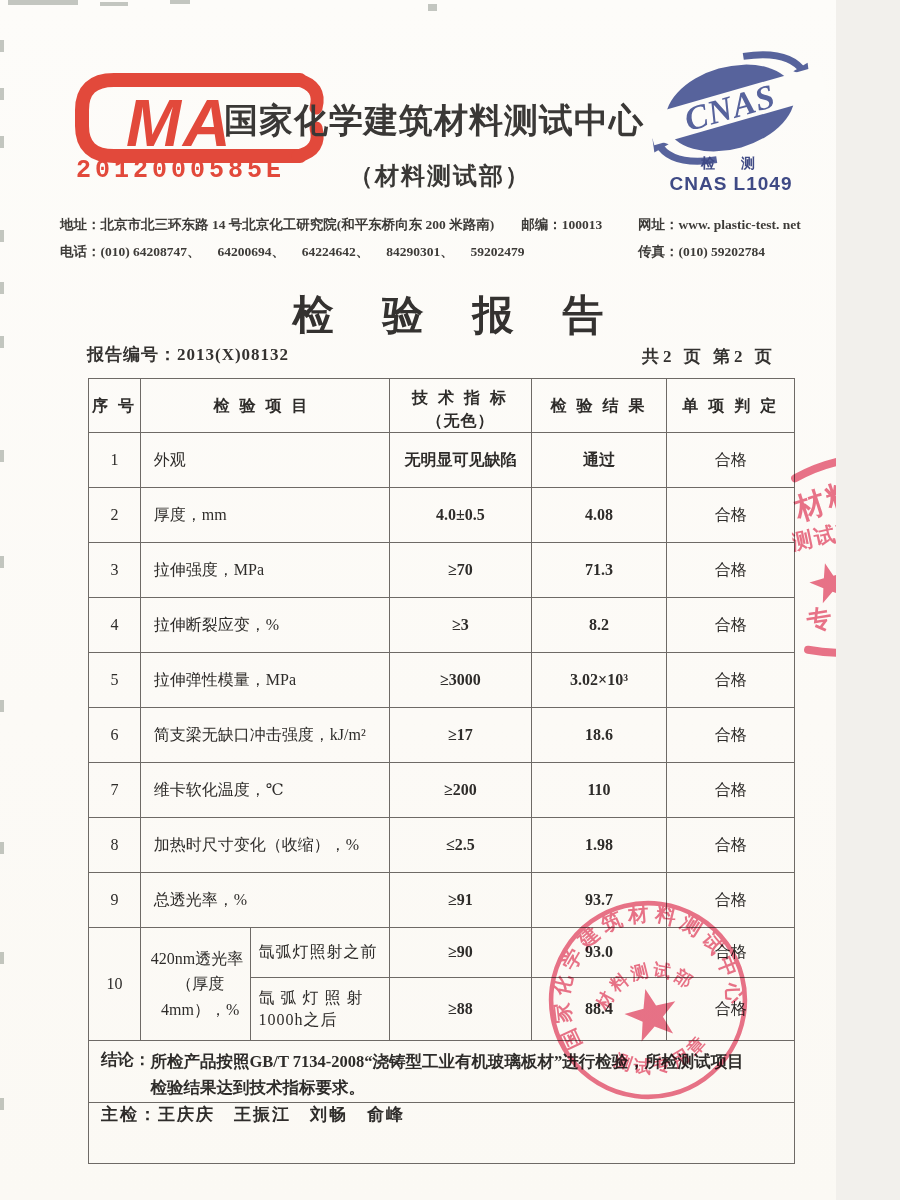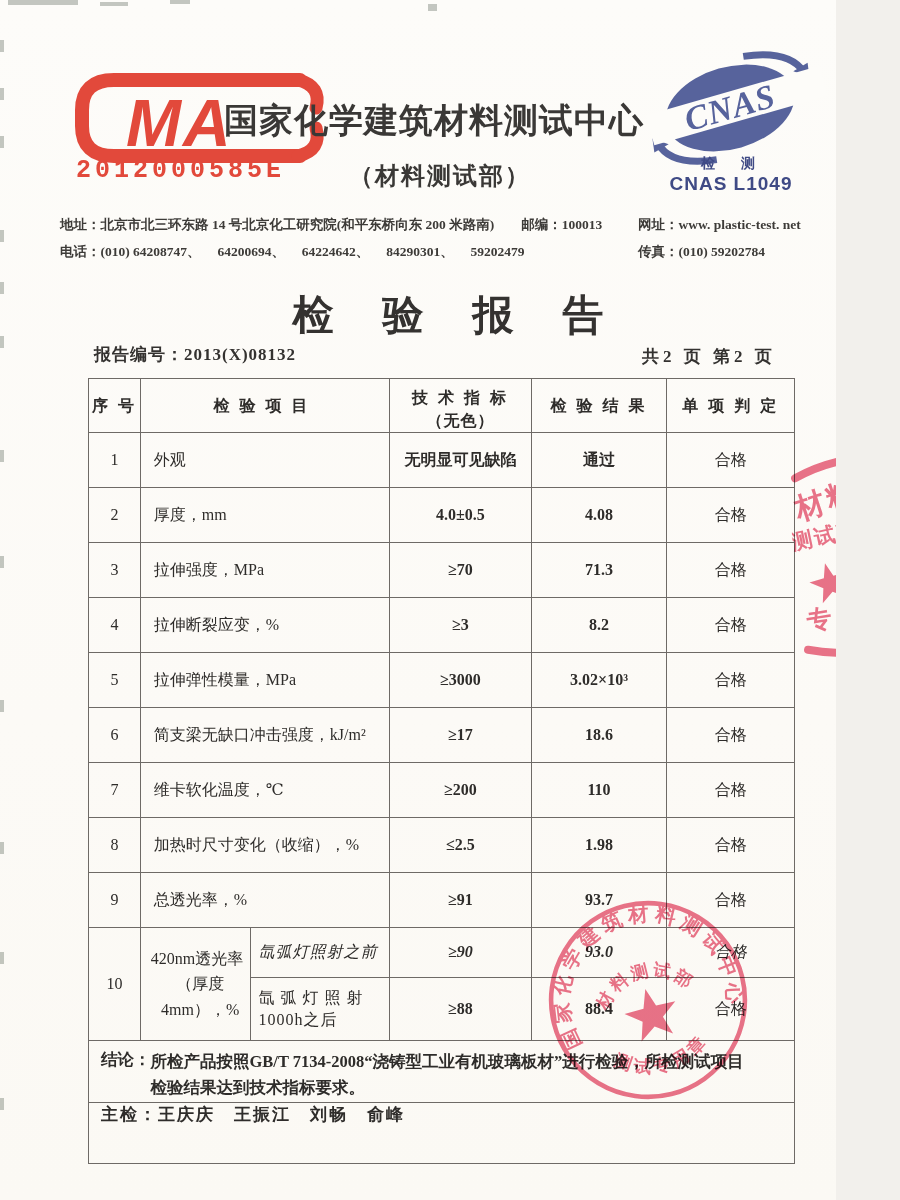--- a/index.html
+++ b/index.html
@@ -18,21 +18,21 @@
   #org-subtitle{position:absolute;left:240px;top:160px;width:400px;text-align:center;font-size:24px;font-weight:bold;color:#3a3836;letter-spacing:2px;}
   #cnas-logo{position:absolute;left:645px;top:50px;}
 
   .info-line{position:absolute;left:60px;width:810px;font-size:13.5px;font-weight:600;color:#3d3b38;white-space:nowrap;}
   .info-right{position:absolute;left:580px;top:0;}
   #addr-line{top:216px;}
   #tel-line{top:243px;}
 
   #report-title{position:absolute;left:0;top:288px;width:900px;text-align:center;font-size:41px;font-weight:bold;
     color:#343230;letter-spacing:4px;}
-  #report-no{position:absolute;left:94px;top:343px;font-size:17px;font-weight:bold;color:#343230;letter-spacing:1px;}
+  #report-no{position:absolute;left:87px;top:343px;font-size:17px;font-weight:bold;color:#343230;letter-spacing:1px;}
   #report-pages{position:absolute;left:642px;top:345px;font-size:17px;font-weight:bold;color:#343230;letter-spacing:4px;}
 
   
   #table{position:absolute;left:88px;top:378px;width:707px;border:1px solid #6e6a66;box-sizing:border-box;background:transparent;}
   .tr{display:flex;border-bottom:1px solid #6e6a66;box-sizing:border-box;}
   .tr:last-child{border-bottom:none;}
   .td{box-sizing:border-box;border-right:1px solid #6e6a66;display:flex;align-items:center;justify-content:center;
       font-size:16px;text-align:center;line-height:1.45;}
   .td.last{border-right:none;}
   .c-no{width:52px;}
@@ -45,21 +45,21 @@
   .rrow{height:55px;}
   .two-line{flex-direction:column;justify-content:flex-end;letter-spacing:2px;}
   .two-line div{letter-spacing:3px;}
 
   
   #row10{height:113px;}
   .c-item10{width:110px;flex-direction:column;justify-content:center;align-items:flex-start;padding-left:10px;text-align:left;letter-spacing:0;}
   .c-item10 div{line-height:1.6;text-align:center;}
   .subcol{display:flex;flex-direction:column;box-sizing:border-box;border-right:1px solid #6e6a66;}
   .subcol.last{border-right:none;}
-  .sub1{height:50px;border-bottom:1px solid #6e6a66;font-style:italic;}
+  .sub1{height:50px;border-bottom:1px solid #6e6a66;}
   .sub2{flex:1;}
   .subcell{display:flex;align-items:center;justify-content:center;font-size:16px;box-sizing:border-box;line-height:1.4;}
   .subcell.cond{justify-content:flex-start;text-align:left;padding:2px 8px;letter-spacing:1px;}
   .w-cond{width:140px;}
   .w-spec{width:142px;font-weight:600;}
   .w-result{width:136px;font-weight:600;}
   .w-verdict{width:127px;}
 
   
   #conclusion-row{height:62px;padding:8px 10px 0 12px;box-sizing:border-box;display:flex;align-items:flex-start;font-size:16.5px;font-weight:600;}

